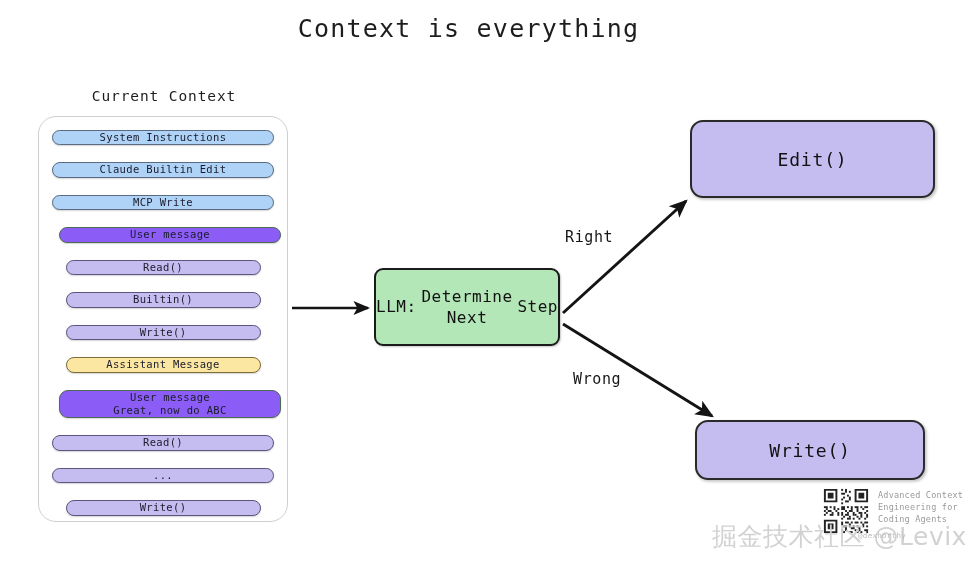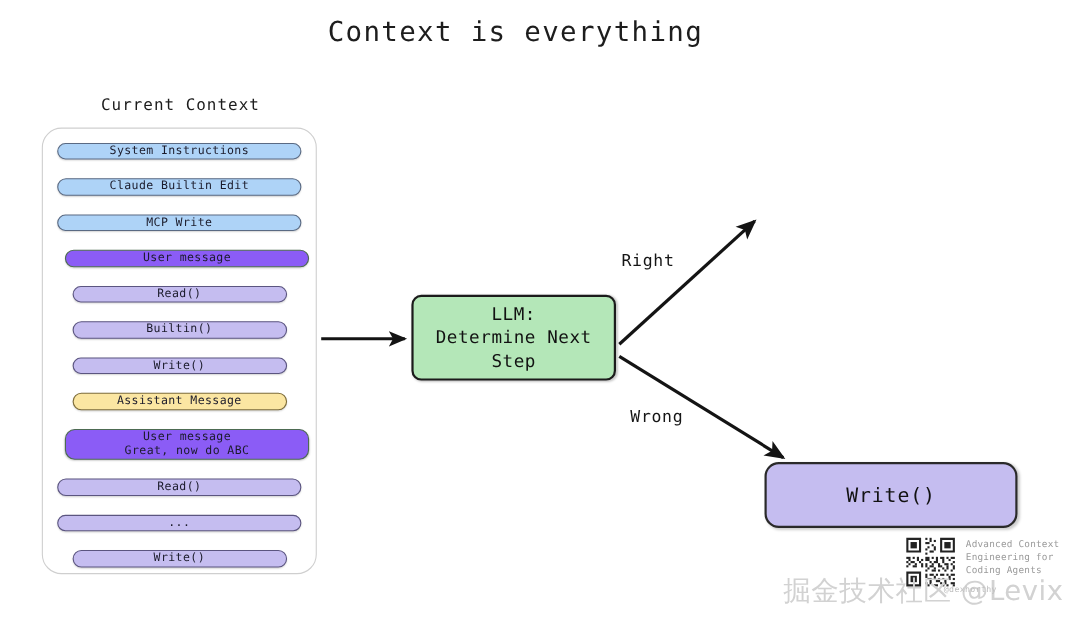--- a/index.html
+++ b/index.html
@@ -107,21 +107,20 @@
     position: absolute;
     left: 374px;
     top: 268px;
     width: 186px;
     height: 78px;
     background: #b4e7b8;
     border: 2.4px solid #1b1b1b;
     border-radius: 9px;
     box-sizing: border-box;
     display: flex;
-    flex-direction: column;
     align-items: center;
     justify-content: center;
     font-size: 16px;
     line-height: 1.33;
     letter-spacing: 0.5px;
     color: #121212;
     box-shadow: 1px 1px 2px rgba(0,0,0,0.22);
   }
   #llm-node span { display: block; text-align: center; }
 
@@ -246,20 +245,21 @@
         <span>Write()</span>
       </div>
     </div>
 
   <div id="llm-node">
     <span>LLM:</span>
     <span>Determine Next</span>
     <span>Step</span>
   </div>
 
+  <div class="action-node" id="node-edit">Edit()</div>
   <div class="action-node" id="node-write">Write()</div>
 
   <div class="edge-label" id="label-right">Right</div>
   <div class="edge-label" id="label-wrong">Wrong</div>
 
   <svg id="edges-layer" width="979" height="563" style="position:absolute;left:0;top:0;pointer-events:none;">
     <defs>
       <marker id="arrowhead" markerWidth="7" markerHeight="7" refX="5.6" refY="3" orient="auto">
         <path d="M0,0.3 L6.4,3 L0,5.7 L1.5,3 Z" fill="#141414"></path>
       </marker>

